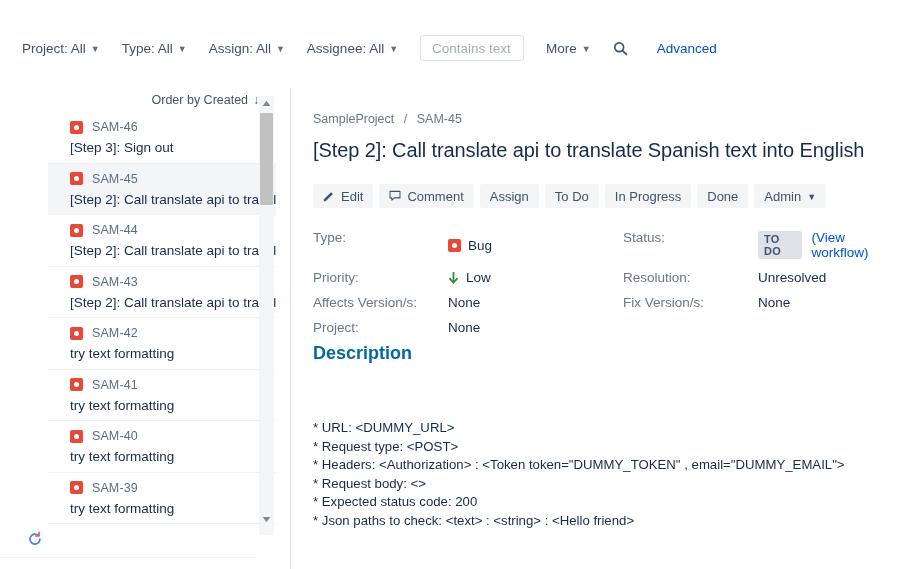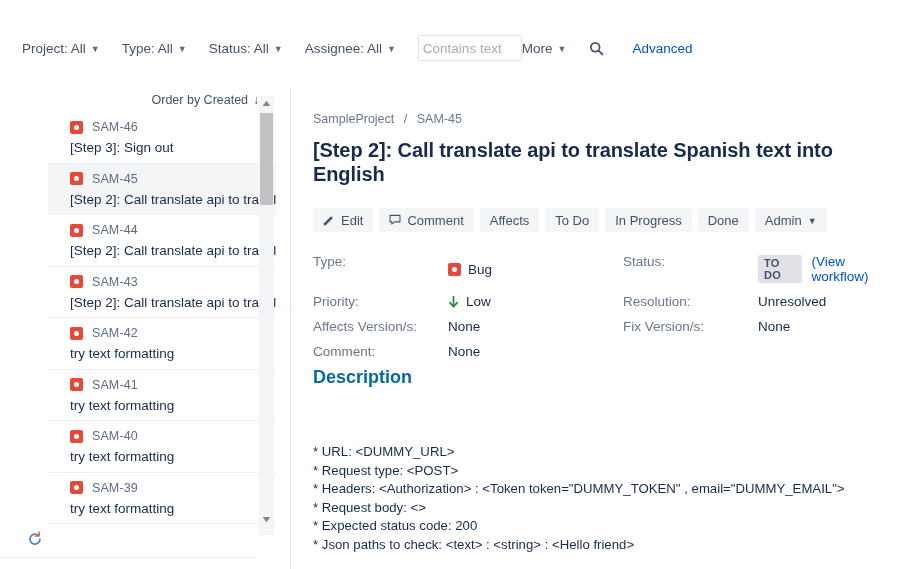--- a/index.html
+++ b/index.html
@@ -54,21 +54,22 @@
   .contains-input {
     width: 104px;
     height: 26px;
     box-sizing: border-box;
     border: 1px solid #dfe1e6;
     border-radius: 3px;
     background: #ffffff;
     font-size: 13.5px;
     font-family: "Liberation Sans", sans-serif;
     color: #42526e;
-    padding: 0 4px;
+    padding: 0 11px;
+    margin-right: 22px;
     outline: none;
   }
   .contains-input::placeholder { color: #a5adba; }
 
   .more-pill {
     display: flex;
     align-items: center;
     font-size: 13.5px;
     color: #42526e;
     margin-right: 20px;
@@ -258,21 +259,21 @@
   .breadcrumb {
     font-size: 12.5px;
     color: #6b778c;
     margin-bottom: 12px;
   }
   .breadcrumb .crumb { cursor: pointer; }
   .breadcrumb .sep { margin: 0 6px; color: #6b778c; }
 
   .issue-title {
     font-size: 20px;
-    font-weight: bold;
+    font-weight: normal;
     color: #172b4d;
     margin: 0 0 22px 0;
     line-height: 24px;
     letter-spacing: -.1px;
   }
 
   .actions {
     display: flex;
     align-items: center;
     gap: 6px;
@@ -358,21 +359,21 @@
       <span>Project: All</span>
       <span class="caret">▼</span>
     </div>
 
     <div class="filter-pill">
       <span>Type: All</span>
       <span class="caret">▼</span>
     </div>
 
     <div class="filter-pill">
-      <span>Status: All</span>
+      <span>Assign: All</span>
       <span class="caret">▼</span>
     </div>
 
     <div class="filter-pill">
       <span>Assignee: All</span>
       <span class="caret">▼</span>
     </div>
 
     <input class="contains-input" type="text" placeholder="Contains text" style="">
 
@@ -509,21 +510,21 @@
       <button class="action-btn">
         <span class="bubble">
           <svg width="12" height="12" viewBox="0 0 14 14">
             <path d="M1.2 1.6 H12.8 V9.2 H6.3 L3.3 11.8 V9.2 H1.2 Z" fill="none" stroke="#42526e" stroke-width="1.2" stroke-linejoin="round"></path>
           </svg>
         </span>
         <span>Comment</span>
       </button>
 
       <button class="action-btn">
-        <span>Affects</span>
+        <span>Assign</span>
       </button>
 
       <button class="action-btn">
         <span>To Do</span>
       </button>
 
       <button class="action-btn">
         <span>In Progress</span>
       </button>
 
@@ -563,21 +564,21 @@
         <span>Low</span>
       </div>
       <div class="f-label">Resolution:</div>
       <div class="f-value">Unresolved</div>
 
       <div class="f-label">Affects Version/s:</div>
       <div class="f-value">None</div>
       <div class="f-label">Fix Version/s:</div>
       <div class="f-value">None</div>
 
-      <div class="f-label">Comment:</div>
+      <div class="f-label">Project:</div>
       <div class="f-value">None</div>
       <div></div>
       <div></div>
     </div>
 
     <div class="desc-heading">Description</div>
 
     <div class="desc-body">
       <div id="desc-lines"><div>* URL: &lt;DUMMY_URL&gt;</div><div>* Request type: &lt;POST&gt;</div><div>* Headers: &lt;Authorization&gt; : &lt;Token token="DUMMY_TOKEN" , email="DUMMY_EMAIL"&gt;</div><div>* Request body: &lt;&gt;</div><div>* Expected status code: 200</div><div>* Json paths to check: &lt;text&gt; : &lt;string&gt; : &lt;Hello friend&gt;</div></div>
       

